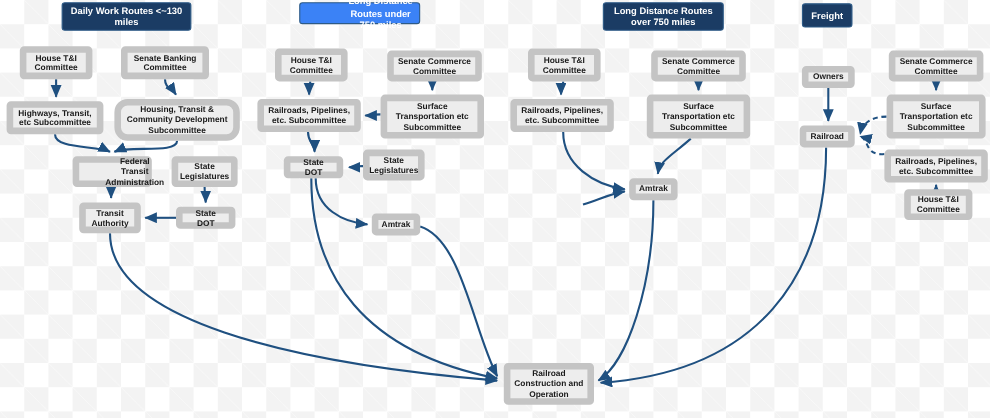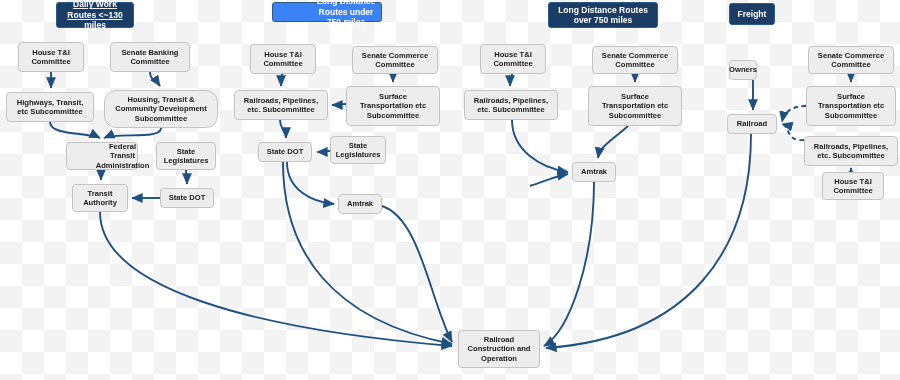--- a/index.html
+++ b/index.html
@@ -35,21 +35,21 @@
     font-size:8.5px;
     line-height:10.5px;
     display:flex;align-items:center;justify-content:center;
     text-align:center;
     box-sizing:border-box;
     padding:2px 4px;
   }
   .node{
     position:absolute;
     background:#ededed;
-    border:1px solid #6d28d9;
+    border:6px solid #6d28d9;
     border-radius:4px;
     color:#1a1a1a;
     font-weight:bold;
     font-size:7.6px;
     line-height:9.4px;
     display:flex;align-items:center;justify-content:center;
     text-align:center;
     box-sizing:border-box;
     padding:1px 3px;
     white-space:pre-line;
@@ -96,21 +96,21 @@
     <path d="M753,80 C753,98 753,104 753,110"></path>
     <path d="M851,74 C851,80 851,80 851,82"></path>
     <path stroke-dasharray="4.5,3.5" d="M806,106 C792,106 784,112 782,122"></path>
     <path stroke-dasharray="4.5,3.5" d="M804,140 C786,142 790,126 782,124"></path>
     <path d="M851,172 C851,170 851,170 851,168"></path>
     <path d="M751,134 C751,250 690,338 546,348"></path>
   </g>
 </svg>
 
 <div id="nodes">
-    <div class="banner" style="left: 56px; top: 2px; width: 78px; height: 26px; background: rgb(27, 60, 100); color: rgb(255, 255, 255); text-decoration: underline;">Daily Work Routes
+    <div class="banner" style="left: 56px; top: 2px; width: 118px; height: 26px; background: rgb(27, 60, 100); color: rgb(255, 255, 255);">Daily Work Routes
 &lt;~130 miles</div>
     <div class="banner" style="left: 272px; top: 2px; width: 110px; height: 20px; background: #3b82f6; color: rgb(255, 255, 255); padding-left: 42px;">Long Distance Routes
 under 750 miles</div>
     <div class="banner" style="left: 548px; top: 2px; width: 110px; height: 26px; background: rgb(27, 60, 100); color: rgb(255, 255, 255);">Long Distance Routes
 over 750 miles</div>
     <div class="banner" style="left: 729px; top: 3px; width: 46px; height: 22px; background: rgb(27, 60, 100); color: rgb(255, 255, 255);">Freight</div>
     <div class="node" style="left: 18px; top: 42px; width: 66px; height: 30px; background: rgb(237, 237, 237); border-color: rgb(196, 196, 196); color: rgb(26, 26, 26);">House T&amp;I
 Committee</div>
     <div class="node" style="left: 110px; top: 42px; width: 80px; height: 30px; background: rgb(237, 237, 237); border-color: rgb(196, 196, 196); color: rgb(26, 26, 26);">Senate Banking
 Committee</div>
@@ -142,21 +142,21 @@
     <div class="node" style="left: 480px; top: 44px; width: 66px; height: 30px; background: rgb(237, 237, 237); border-color: rgb(196, 196, 196); color: rgb(26, 26, 26);">House T&amp;I
 Committee</div>
     <div class="node" style="left: 592px; top: 46px; width: 86px; height: 28px; background: rgb(237, 237, 237); border-color: rgb(196, 196, 196); color: rgb(26, 26, 26);">Senate Commerce
 Committee</div>
     <div class="node" style="left: 464px; top: 90px; width: 94px; height: 30px; background: rgb(237, 237, 237); border-color: rgb(196, 196, 196); color: rgb(26, 26, 26);">Railroads, Pipelines,
 etc. Subcommittee</div>
     <div class="node" style="left: 588px; top: 86px; width: 94px; height: 40px; background: rgb(237, 237, 237); border-color: rgb(196, 196, 196); color: rgb(26, 26, 26);">Surface
 Transportation etc
 Subcommittee</div>
     <div class="node" style="left: 572px; top: 162px; width: 44px; height: 20px; background: rgb(237, 237, 237); border-color: rgb(196, 196, 196); color: rgb(26, 26, 26);">Amtrak</div>
-    <div class="node" style="left: 729px; top: 60px; width: 28px; height: 20px; background: rgb(237, 237, 237); border-color: rgb(196, 196, 196); color: rgb(26, 26, 26);">Owners</div>
+    <div class="node" style="left: 729px; top: 60px; width: 48px; height: 20px; background: rgb(237, 237, 237); border-color: rgb(196, 196, 196); color: rgb(26, 26, 26);">Owners</div>
     <div class="node" style="left: 727px; top: 114px; width: 50px; height: 20px; background: rgb(237, 237, 237); border-color: rgb(196, 196, 196); color: rgb(26, 26, 26);">Railroad</div>
     <div class="node" style="left: 808px; top: 46px; width: 86px; height: 28px; background: rgb(237, 237, 237); border-color: rgb(196, 196, 196); color: rgb(26, 26, 26);">Senate Commerce
 Committee</div>
     <div class="node" style="left: 806px; top: 86px; width: 90px; height: 40px; background: rgb(237, 237, 237); border-color: rgb(196, 196, 196); color: rgb(26, 26, 26);">Surface
 Transportation etc
 Subcommittee</div>
     <div class="node" style="left: 804px; top: 136px; width: 94px; height: 30px; background: rgb(237, 237, 237); border-color: rgb(196, 196, 196); color: rgb(26, 26, 26);">Railroads, Pipelines,
 etc. Subcommittee</div>
     <div class="node" style="left: 822px; top: 172px; width: 62px; height: 28px; background: rgb(237, 237, 237); border-color: rgb(196, 196, 196); color: rgb(26, 26, 26);">House T&amp;I
 Committee</div>

